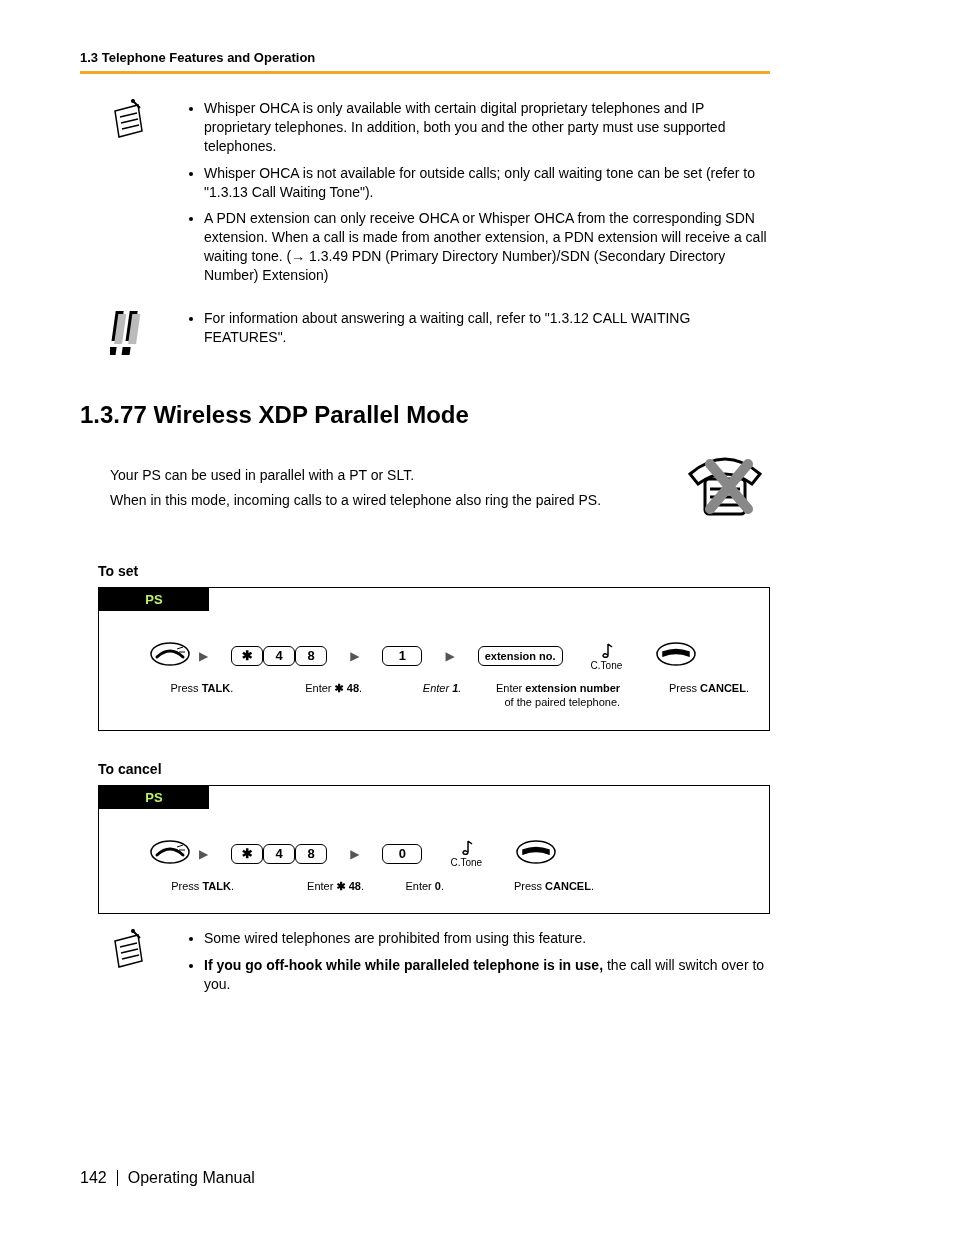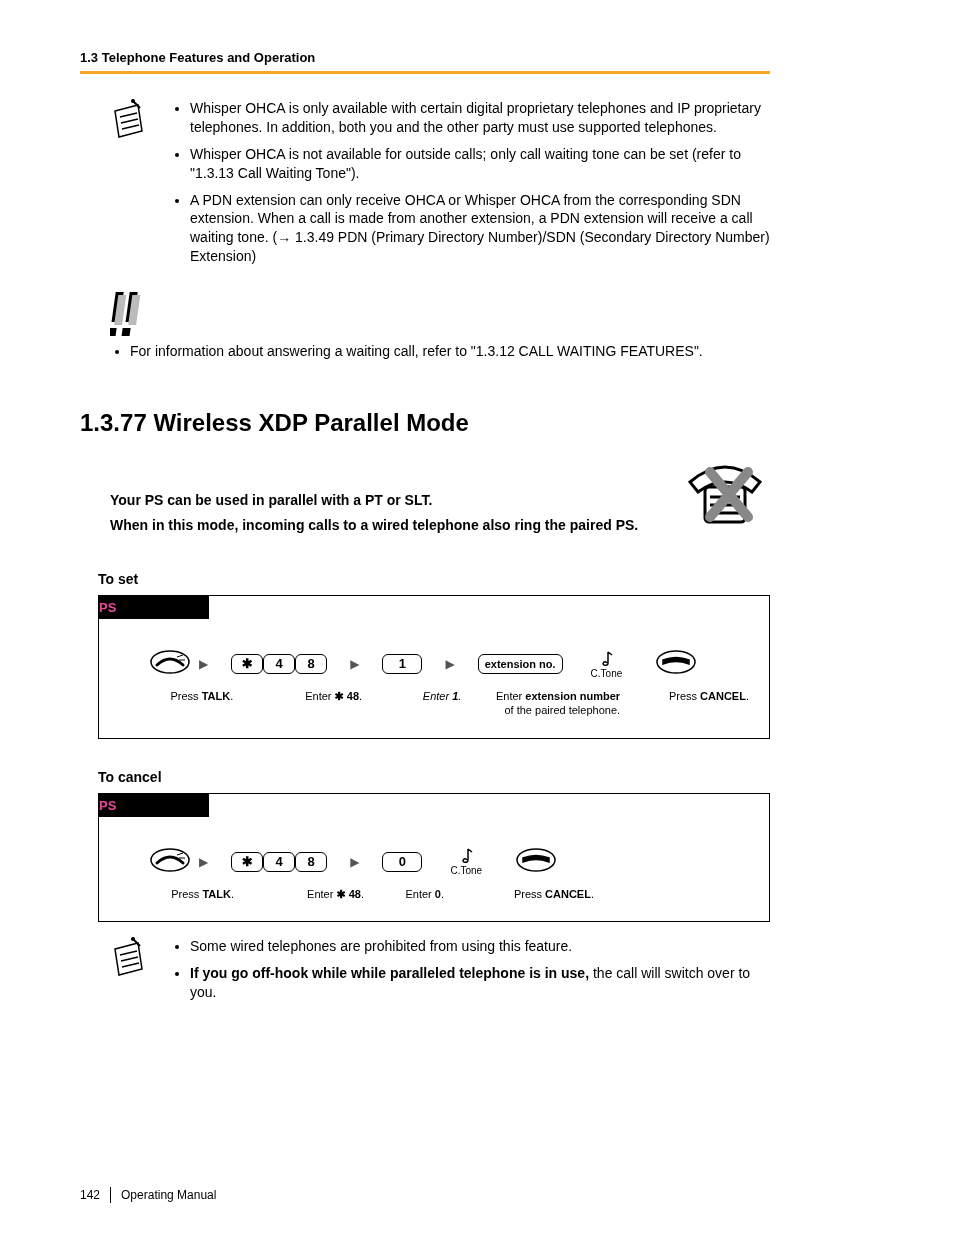--- a/index.html
+++ b/index.html
@@ -24,20 +24,21 @@
   .orange-rule {
     height: 3px;
     background: #f5a623;
     margin-bottom: 25px;
   }
   .note-block {
     display: flex;
     align-items: flex-start;
     margin-bottom: 10px;
     margin-left: 30px;
+    gap: 14px;
   }
   .note-icon-cell {
     width: 60px;
     flex-shrink: 0;
   }
   .bullet-list {
     list-style: disc;
     margin: 0;
     padding-left: 20px;
   }
@@ -52,22 +53,21 @@
     margin: 40px 0 20px 0;
   }
   .body-text {
     font-size: 14px;
     line-height: 1.35;
     margin-left: 30px;
     margin-bottom: 6px;
   }
   .intro-row {
     display: flex;
-    align-items: flex-end;
-    font-weight: bold;
+    align-items: center;
   }
   .intro-text {
     flex: 1;
   }
   .phone-illus {
     width: 90px;
     flex-shrink: 0;
     margin-left: 20px;
   }
   .sub-heading {
@@ -75,23 +75,24 @@
     font-weight: bold;
     margin: 30px 0 8px 18px;
   }
   .proc-box {
     border: 1px solid #000;
     margin-left: 18px;
     margin-right: 0;
   }
   .proc-tab {
     background: #000;
-    color: #ec4899;
+    color: #bef264;
     font-size: 13px;
     font-weight: bold;
+    text-align: center;
     width: 110px;
     padding: 4px 0;
   }
   .proc-body {
     padding: 30px 20px 20px 20px;
   }
   .proc-row {
     display: flex;
     align-items: center;
     gap: 8px;
@@ -131,23 +132,23 @@
     align-items: center;
     font-size: 10px;
   }
   .label-cell {
     text-align: right;
     font-size: 11px;
     line-height: 1.3;
   }
   .footer {
     position: absolute;
-    bottom: 32px;
+    bottom: 48px;
     left: 80px;
-    font-size: 12px;
+    font-size: 16px;
     display: flex;
     align-items: center;
   }
   .footer-divider {
     width: 1px;
     height: 16px;
     background: #000;
     margin: 0 10px;
   }
   .bold { font-weight: bold; }
@@ -173,21 +174,21 @@
         </g>
       </svg>
     </div>
     <ul class="bullet-list">
       <li>Whisper OHCA is only available with certain digital proprietary telephones and IP proprietary telephones. In addition, both you and the other party must use supported telephones.</li>
       <li>Whisper OHCA is not available for outside calls; only call waiting tone can be set (refer to "1.3.13 Call Waiting Tone").</li>
       <li>A PDN extension can only receive OHCA or Whisper OHCA from the corresponding SDN extension. When a call is made from another extension, a PDN extension will receive a call waiting tone. (→ 1.3.49 PDN (Primary Directory Number)/SDN (Secondary Directory Number) Extension)</li>
     </ul>
   </div>
 
-  <div class="note-block" style="margin-top:16px;flex-direction:column;">
+  <div class="note-block" style="margin-top:16px;">
     <div class="note-icon-cell">
       <svg width="40" height="48" viewBox="0 0 40 48">
         <g fill="#000">
           <rect x="6" y="2" width="8" height="30" transform="skewX(-8)"></rect>
           <rect x="20" y="2" width="8" height="30" transform="skewX(-8)"></rect>
           <rect x="4" y="38" width="8" height="8" transform="skewX(-8)"></rect>
           <rect x="18" y="38" width="8" height="8" transform="skewX(-8)"></rect>
           <g fill="#bbb">
             <rect x="9" y="5" width="8" height="30" transform="skewX(-8)"></rect>
             <rect x="23" y="5" width="8" height="30" transform="skewX(-8)"></rect>

